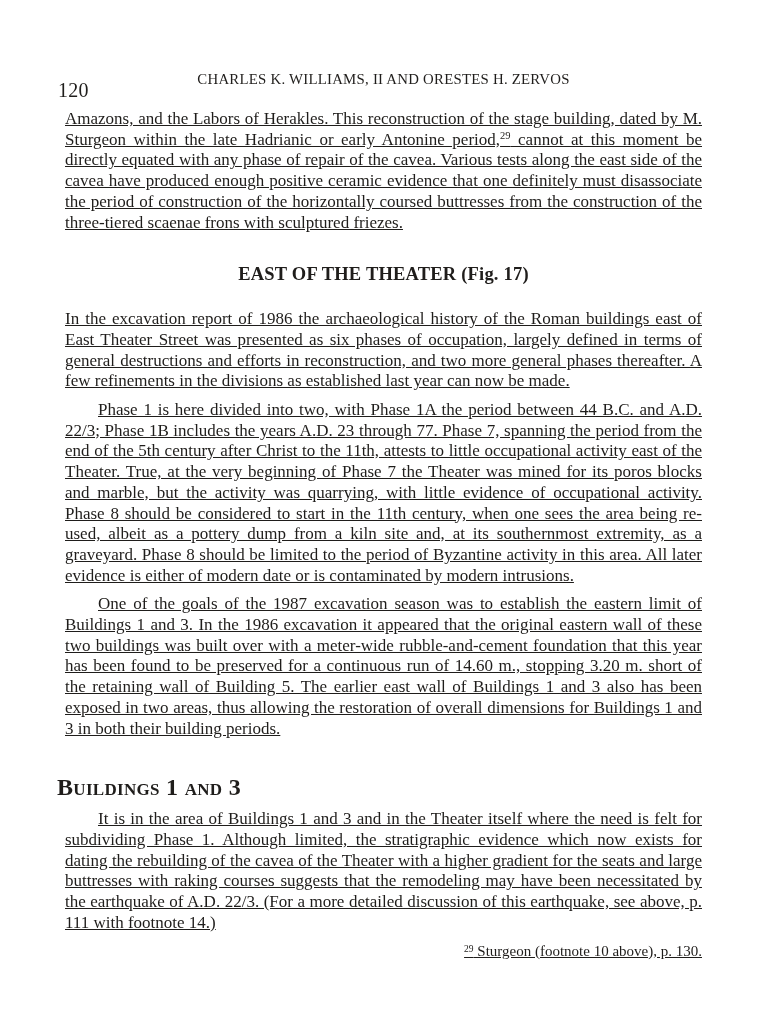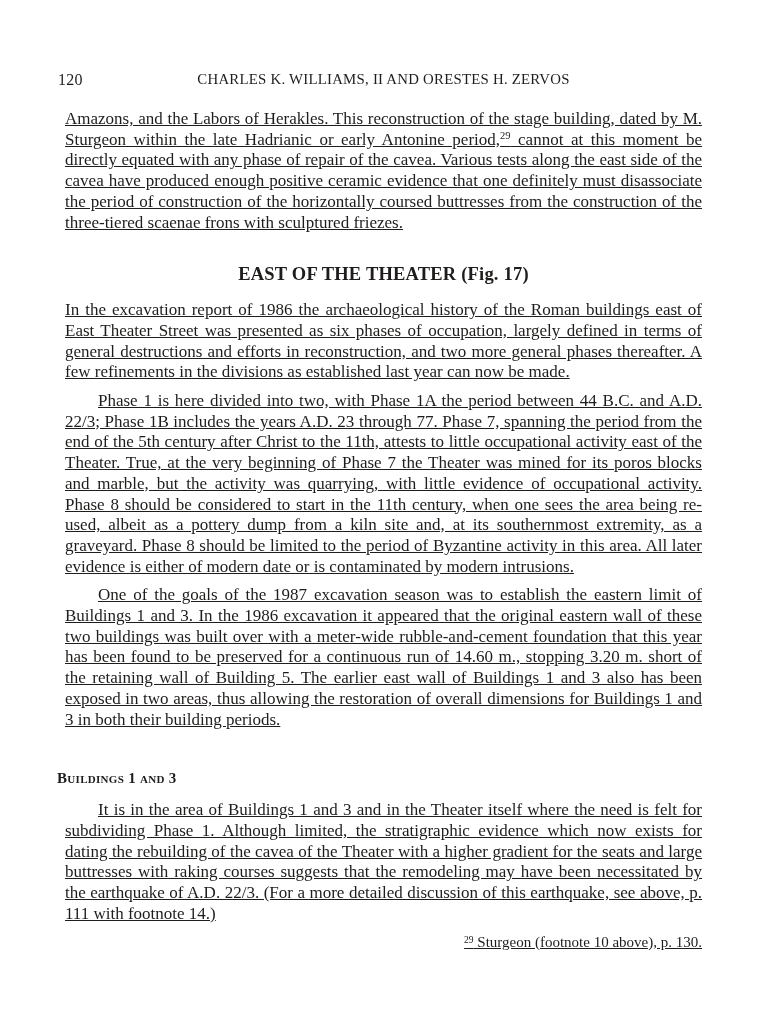--- a/index.html
+++ b/index.html
@@ -22,22 +22,22 @@
   .running-head {
     position: absolute;
     top: 71px;
     left: 57px;
     width: 653px;
     height: 22px;
   }
   .page-number {
     position: absolute;
     left: 1px;
-    top: 0;
-    font-size: 16px;
+    top: 8px;
+    font-size: 20px;
     letter-spacing: 0.3px;
   }
   .running-title {
     text-align: center;
     font-size: 14.8px;
     letter-spacing: 0.25px;
     white-space: nowrap;
   }
   
   .text-block {
@@ -55,26 +55,26 @@
     text-decoration: underline;
   }
   .indent {
     text-indent: 33px;
   }
   .section-heading {
     text-align: center;
     font-size: 18.5px;
     line-height: 22px;
     margin-top: 30px;
-    margin-bottom: 15px;
+    margin-bottom: 24px;
     letter-spacing: 0.2px;
   }
   .subsection-heading {
     font-variant: small-caps;
-    font-size: 15px;
+    font-size: 24px;
     line-height: 21px;
     margin-top: 38px;
     margin-bottom: 11px;
     text-align: left;
     letter-spacing: 0.3px;
   }
   sup.fn-ref {
     font-size: 10.5px;
     line-height: 0;
     vertical-align: 6px;

